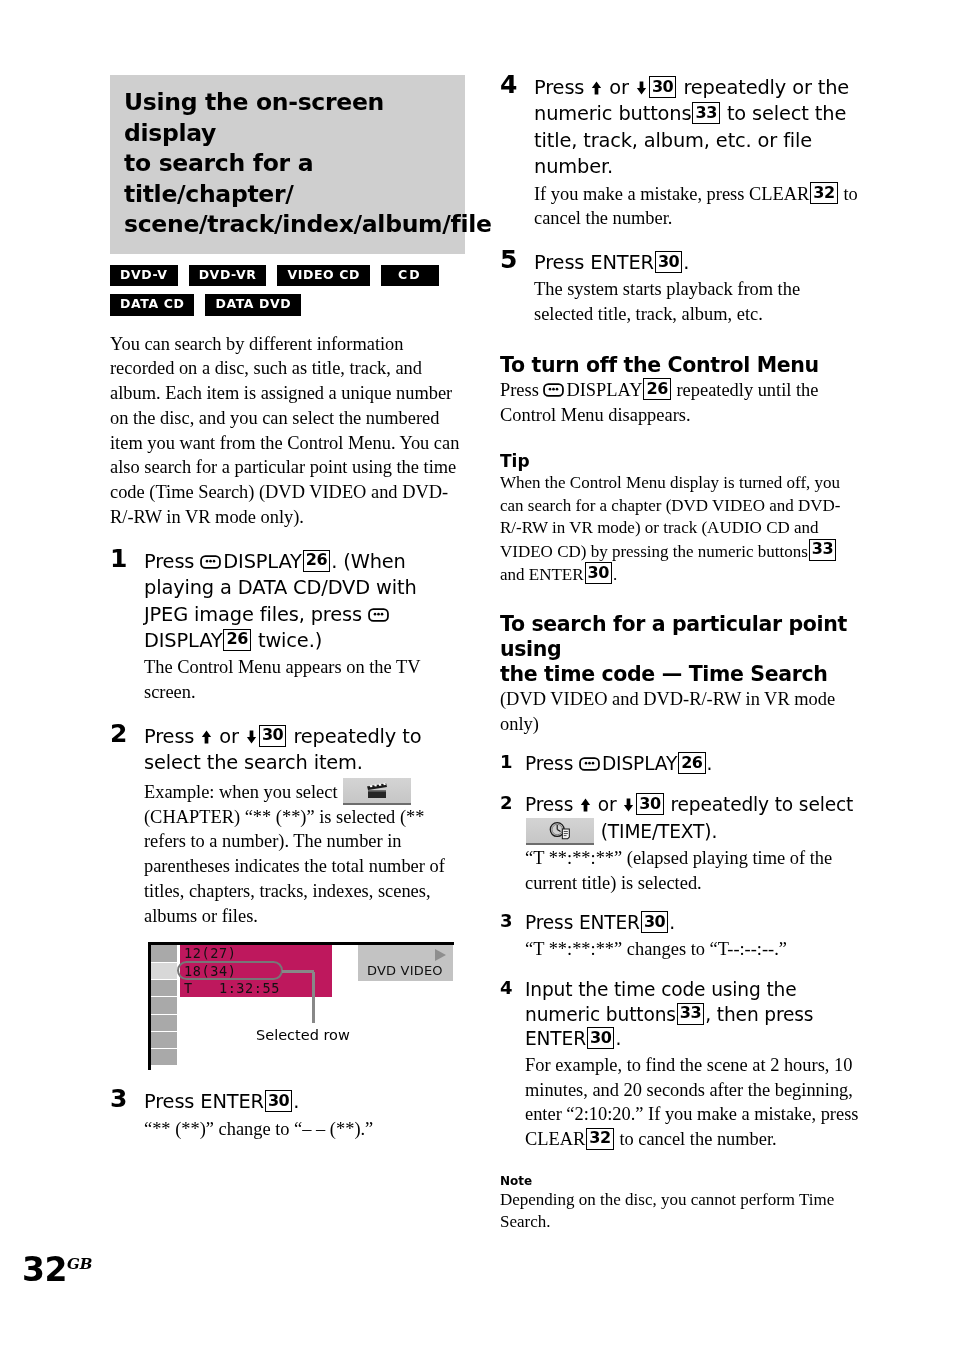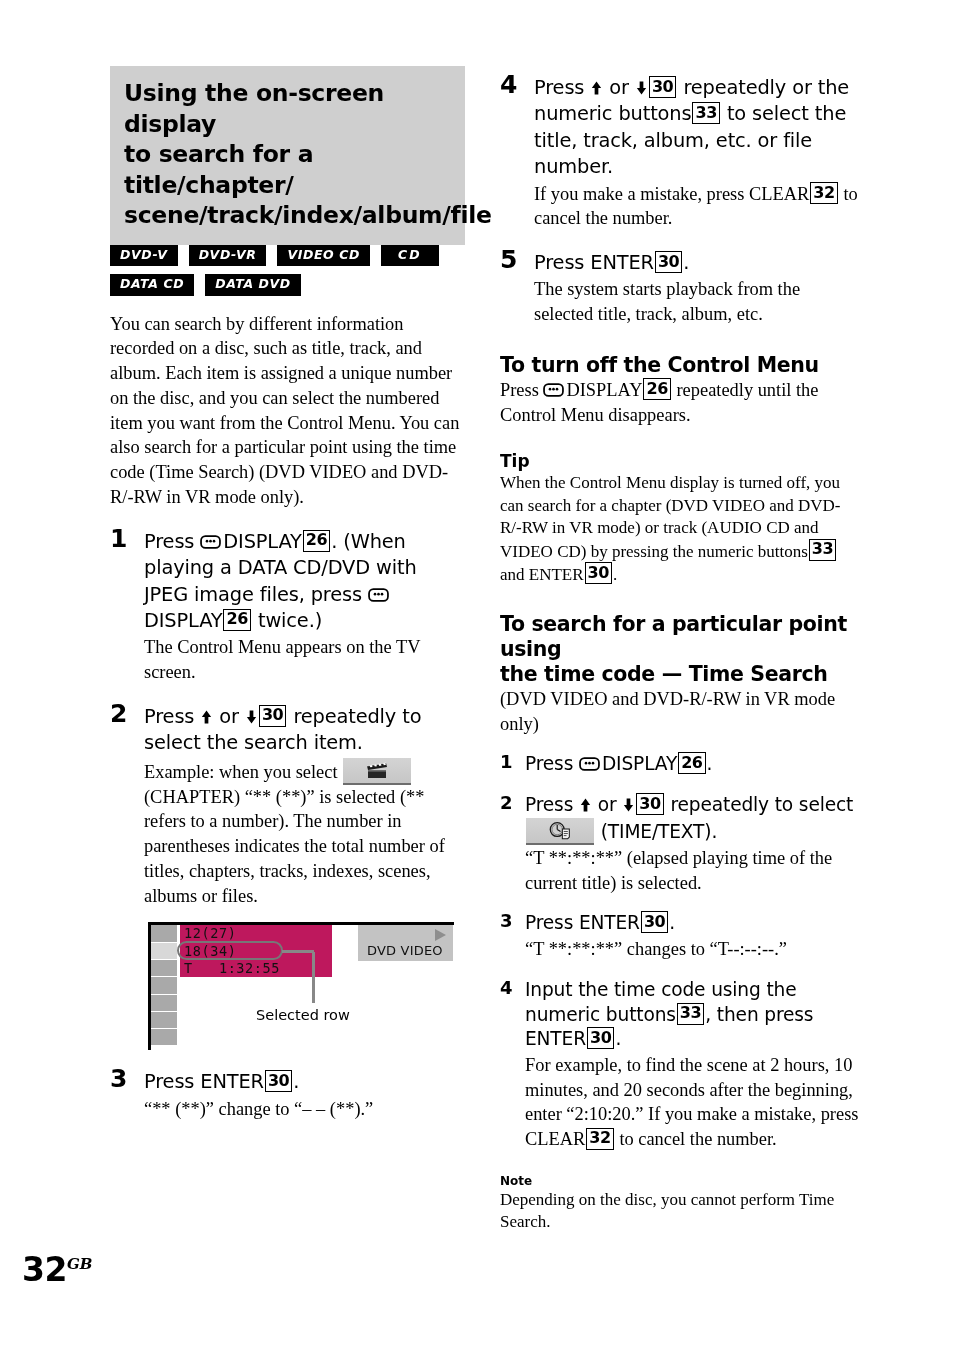--- a/index.html
+++ b/index.html
@@ -19,21 +19,21 @@
   .page {
     position: absolute;
     left: 0; top: 0;
     width: 954px;
     height: 1357px;
   }
 
   .col-left {
     position: absolute;
     left: 110px;
-    top: 66px;
+    top: 75px;
     width: 355px;
   }
   .col-right {
     position: absolute;
     left: 500px;
     top: 75px;
     width: 362px;
   }
 
   
@@ -43,25 +43,25 @@
     font-family: "DejaVu Sans", sans-serif;
     font-weight: bold;
     font-size: 23.5px;
     line-height: 1.30;
     letter-spacing: -0.3px;
     color: #000;
   }
 
   
   .badges {
+    margin-top: 11px;
     display: flex;
     flex-wrap: wrap;
     gap: 8px 11px;
     max-width: 352px;
-    font-style: italic;
   }
   .badge {
     background: #000000;
     color: #ffffff;
     font-family: "DejaVu Sans", sans-serif;
     font-weight: bold;
     font-size: 12.5px;
     letter-spacing: 0.6px;
     padding: 4px 10px 5px 10px;
     line-height: 1;

